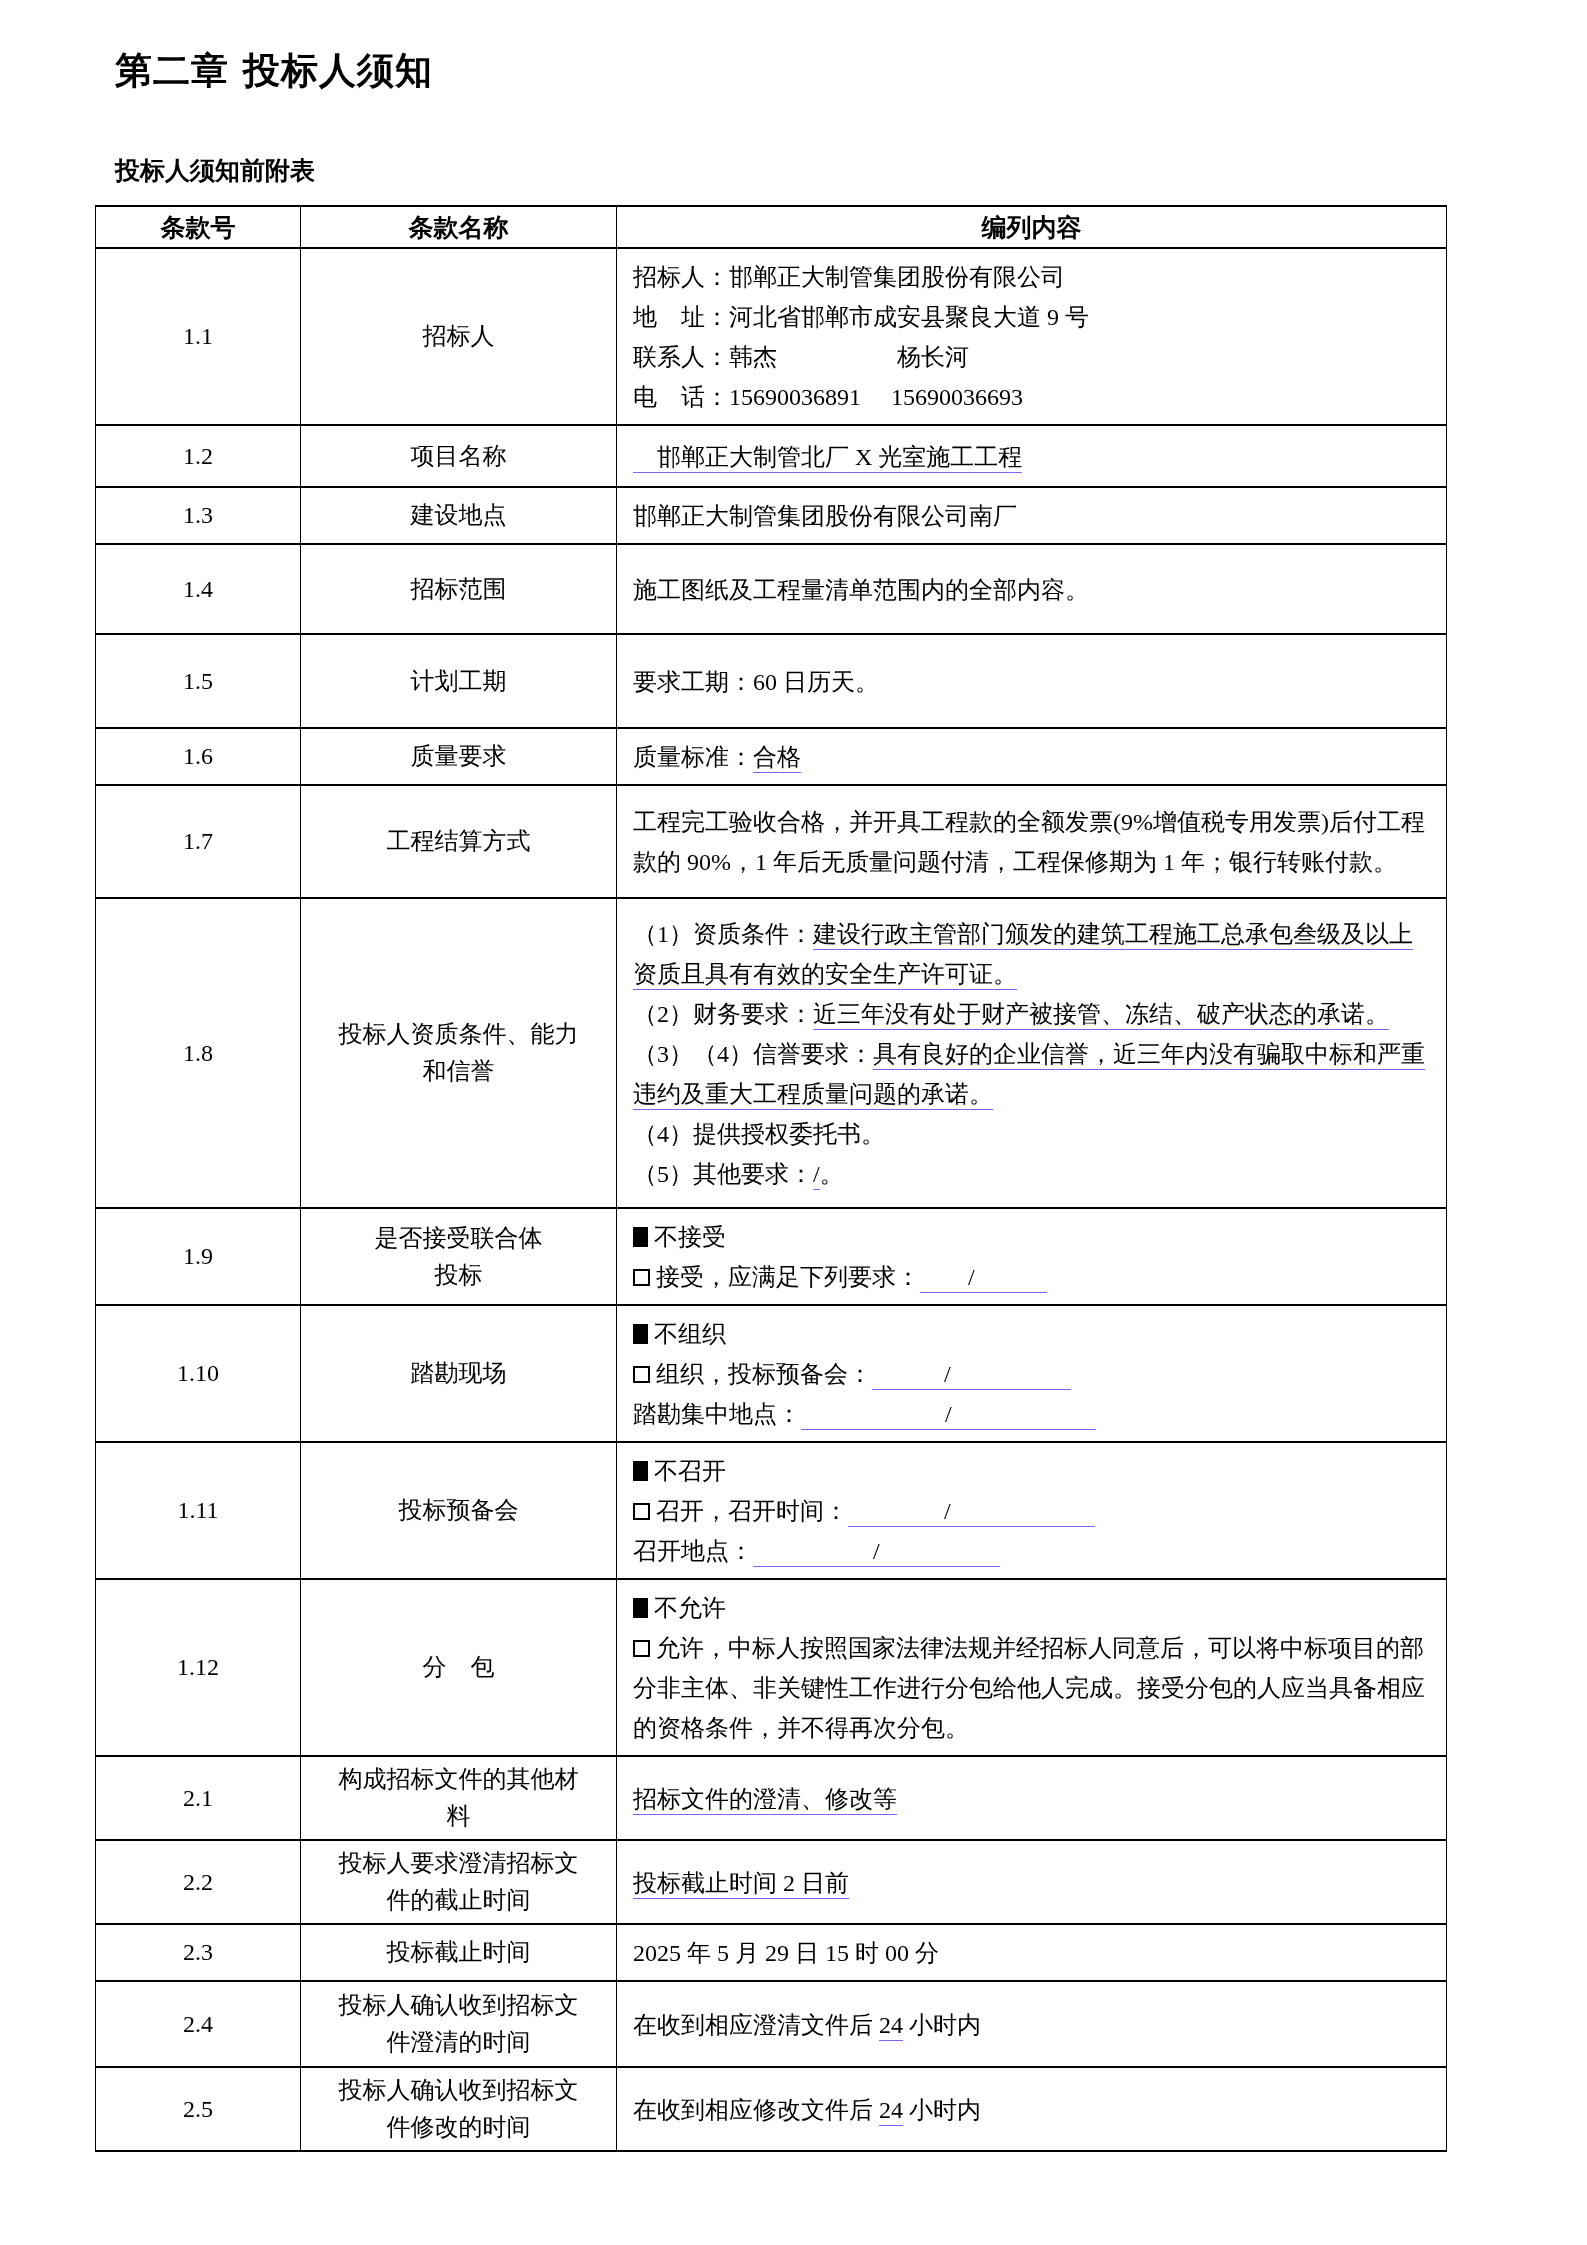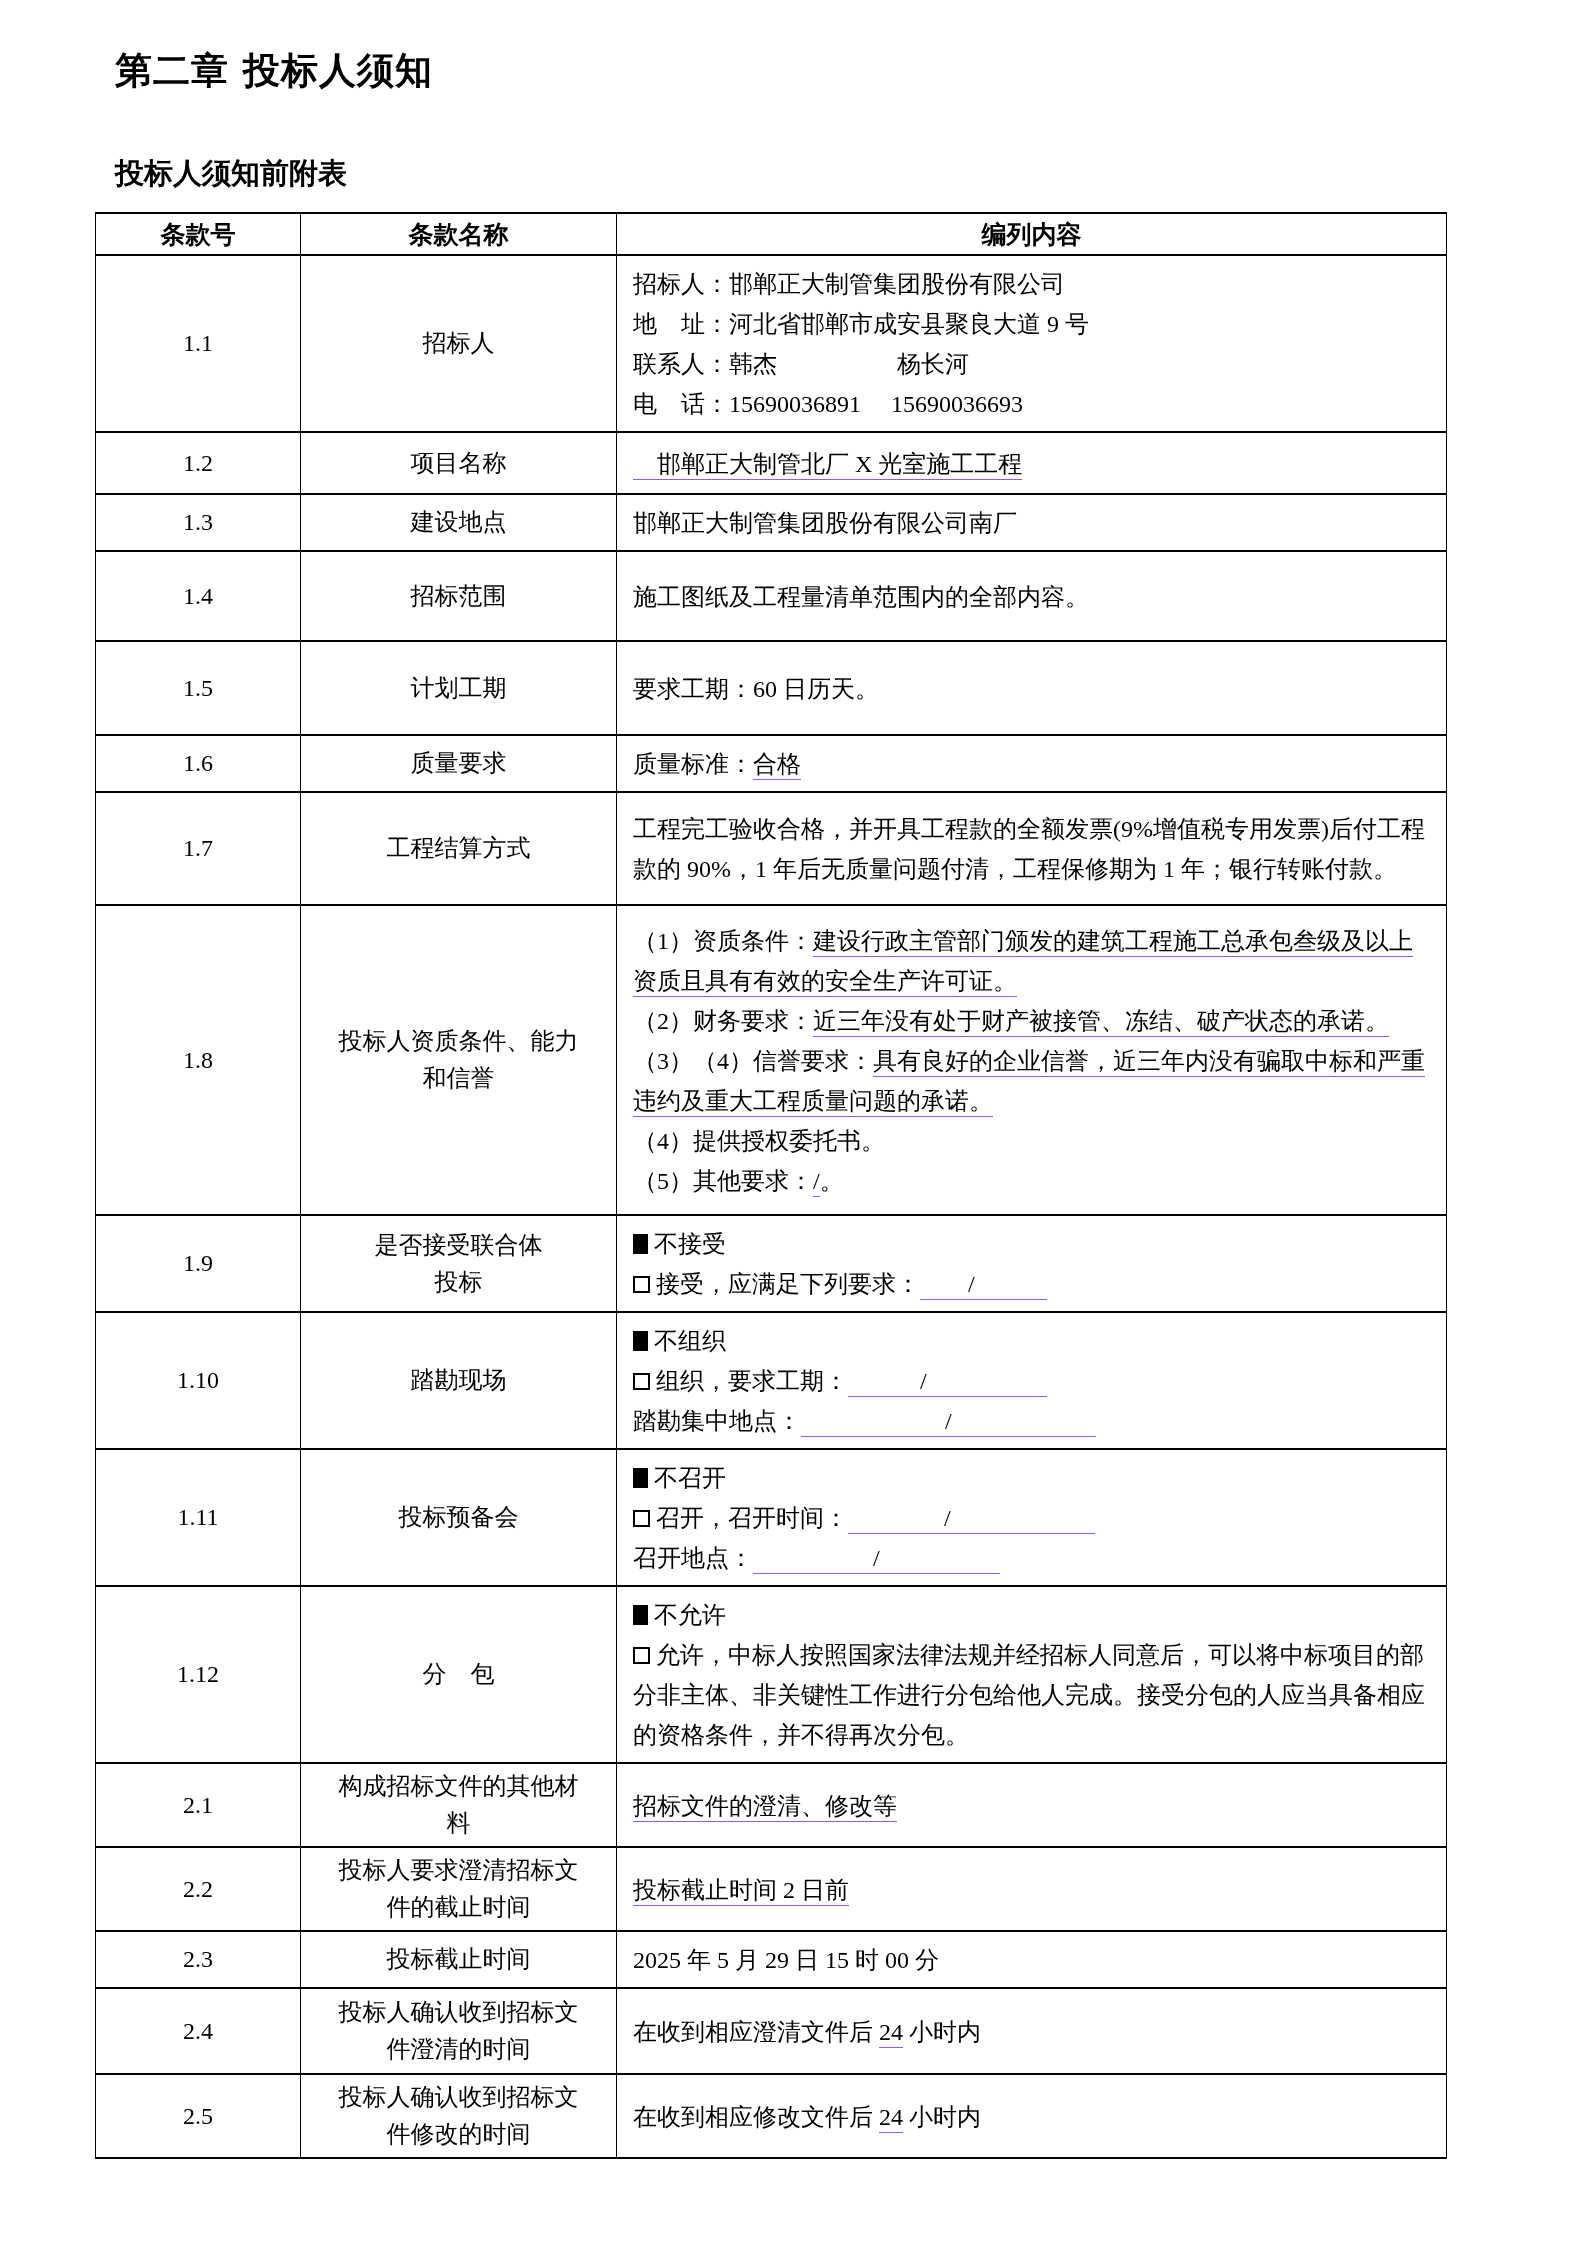--- a/index.html
+++ b/index.html
@@ -12,21 +12,21 @@
   }
   .doc { padding-top:46px; }
   .chapter-title {
     margin-left:115px;
     font-family:"DejaVu Sans","Liberation Sans",sans-serif;
     font-weight:bold; font-size:37px; letter-spacing:1px;
   }
   .table-caption {
     margin:58px 0 18px 115px;
     font-family:"DejaVu Sans","Liberation Sans",sans-serif;
-    font-weight:bold; font-size:29px;
+    font-weight:bold; font-size:25px;
   }
   table.rules {
     margin-left:95px;
     width:1351px;
     border-collapse:collapse;
     table-layout:fixed;
   }
   col.c1 { width:205px; } col.c2 { width:316px; } col.c3 { width:830px; }
   .rules th, .rules td {
     border-left:1px solid #000; border-right:1px solid #000;
@@ -160,21 +160,21 @@
           <td class="c-content">
             <div class="line"><span class="cb cb-f"></span><span>不接受</span></div>
             <div class="line"><span class="cb cb-e"></span><span>接受，应满足下列要求：</span><span class="u">　　/　　　</span></div>
           </td>
         </tr>
         <tr>
           <td class="c-no">1.10</td>
           <td class="c-name">踏勘现场</td>
           <td class="c-content">
             <div class="line"><span class="cb cb-f"></span><span>不组织</span></div>
-            <div class="line"><span class="cb cb-e"></span><span>组织，要求工期：</span><span class="u">　　　/　　　　　</span></div>
+            <div class="line"><span class="cb cb-e"></span><span>组织，投标预备会：</span><span class="u">　　　/　　　　　</span></div>
             <div class="line"><span>踏勘集中地点：</span><span class="u">　　　　　　/　　　　　　</span></div>
           </td>
         </tr>
         <tr>
           <td class="c-no">1.11</td>
           <td class="c-name">投标预备会</td>
           <td class="c-content">
             <div class="line"><span class="cb cb-f"></span><span>不召开</span></div>
             <div class="line"><span class="cb cb-e"></span><span>召开，召开时间：</span><span class="u">　　　　/　　　　　　</span></div>
             <div class="line"><span>召开地点：</span><span class="u">　　　　　/　　　　　</span></div>

